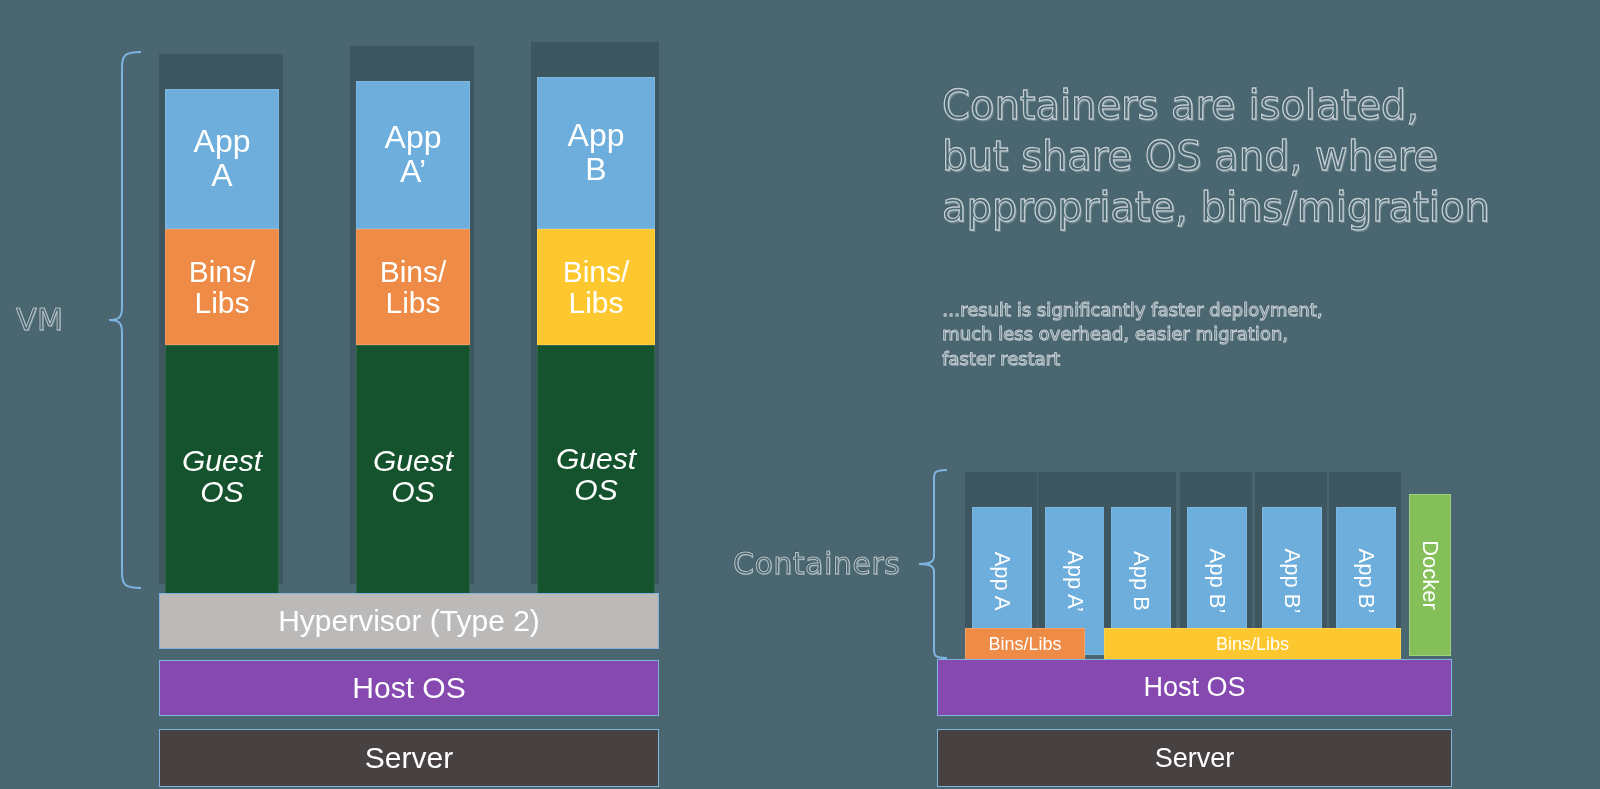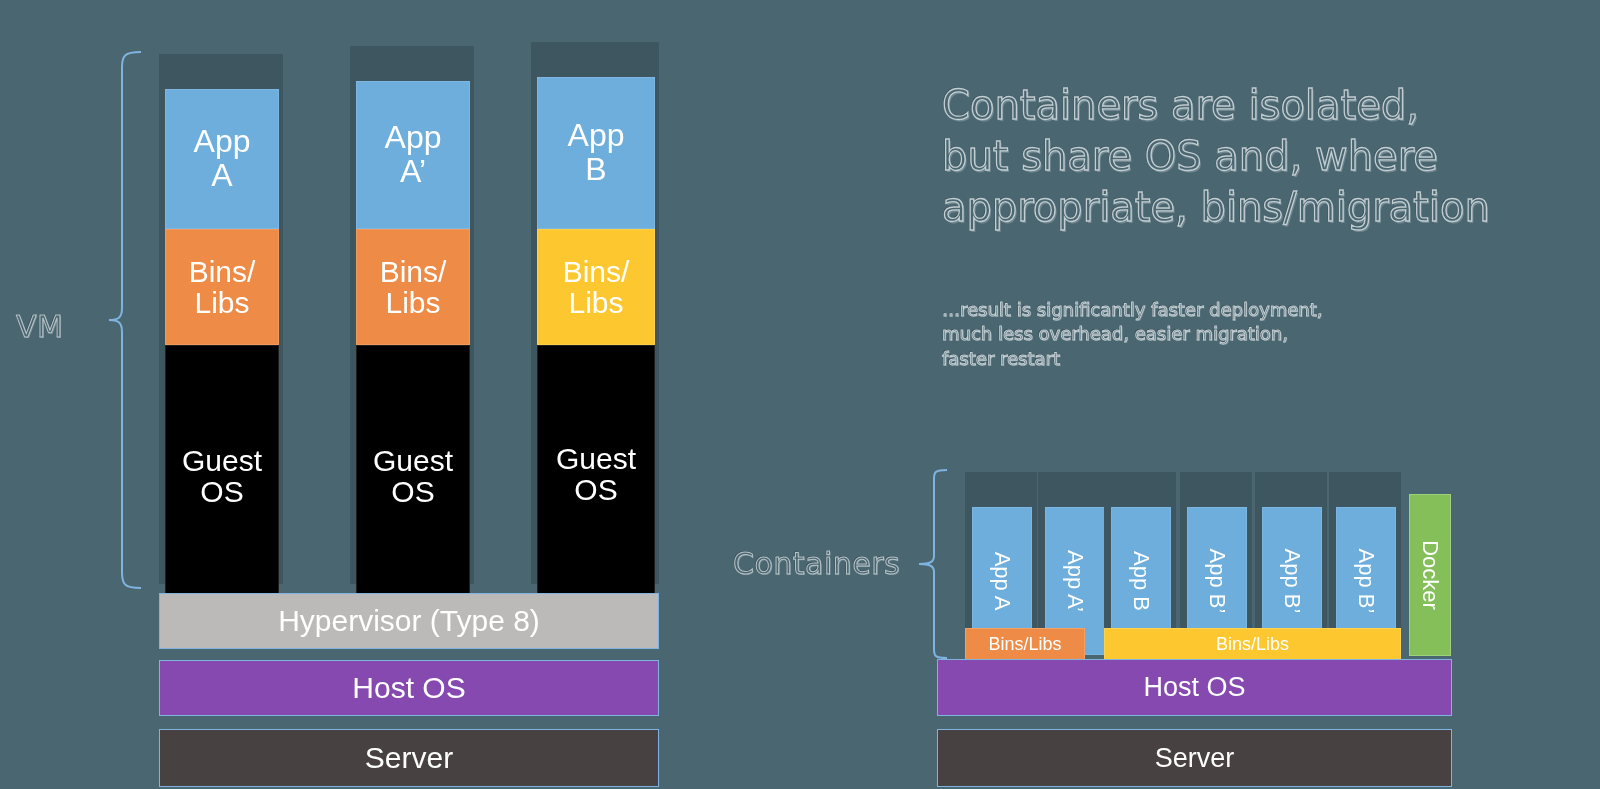--- a/index.html
+++ b/index.html
@@ -29,21 +29,21 @@
 
   
   .vm-frame {
     background: #3e5660;
     border: 1px solid #3e5660;
   }
   .vm-seg { border: 1px solid rgba(255,255,255,0.12); }
   .seg-app   { background: #6daedd; }
   .seg-bins-o{ background: #ee8b46; }
   .seg-bins-y{ background: #fdc82f; }
-  .seg-guest { background: #000000; }
+  .seg-guest { background: #14532d; font-style: italic; }
 
   .app-label   { font-size: 32px; font-weight: 400; color:#fff; }
   .bins-label  { font-size: 30px; font-weight: 400; color:#fff; }
   .guest-label { font-size: 30px; font-weight: 400; color:#fff; }
 
   
   .base-layer {
     border: 1px solid #7fb4e0;
     font-size: 30px;
     font-weight: 400;
@@ -137,21 +137,21 @@
 </style>
 </head>
 <body>
 
 <div class="abs brace" style="left:108px; top:22px; width:34px; height:540px;">
   <svg width="34" height="540" viewBox="0 0 34 540">
     <path d="M33 2 C 16 2 14 6 14 18 L14 258 C14 268 10 270 1 270 C10 270 14 272 14 282 L14 522 C14 534 16 538 33 538" fill="none" stroke="#7fb4e0" stroke-width="2"></path>
   </svg>
 </div>
 
-<div class="abs side-label" style="left:16px; top:281px;">VM</div>
+<div class="abs side-label" style="left:16px; top:274px;">VM</div>
 
 <div class="abs vm-frame" style="left:159px; top:26px; width:124px; height:530px;">
   <div class="abs vm-seg seg-app ctr app-label" style="left:5px; top:6px; width:114px; height:140px; white-space:pre-line;">App
 A</div>
   <div class="abs vm-seg seg-bins-o ctr bins-label" style="left:5px; top:146px; width:114px; height:116px; white-space:pre-line;">Bins/
 Libs</div>
   <div class="abs vm-seg seg-guest ctr guest-label" style="left:5px; top:262px; width:114px; height:262px; white-space:pre-line;">Guest
 OS</div>
 </div>
 
@@ -166,21 +166,21 @@
 
 <div class="abs vm-frame" style="left:531px; top:14px; width:128px; height:542px;">
   <div class="abs vm-seg seg-app ctr app-label" style="left:5px; top:6px; width:118px; height:152px; white-space:pre-line;">App
 B</div>
   <div class="abs vm-seg seg-bins-y ctr bins-label" style="left:5px; top:158px; width:118px; height:116px; white-space:pre-line;">Bins/
 Libs</div>
   <div class="abs vm-seg seg-guest ctr guest-label" style="left:5px; top:274px; width:118px; height:258px; white-space:pre-line;">Guest
 OS</div>
 </div>
 
-<div class="abs base-layer lay-hyper ctr" style="left:159px; top:565px; width:500px; height:56px;">Hypervisor (Type 8)</div>
+<div class="abs base-layer lay-hyper ctr" style="left:159px; top:565px; width:500px; height:56px;">Hypervisor (Type 2)</div>
 <div class="abs base-layer lay-hostos ctr" style="left:159px; top:632px; width:500px; height:56px;">Host OS</div>
 <div class="abs base-layer lay-server ctr" style="left:159px; top:701px; width:500px; height:58px;">Server</div>
 
 <div class="abs headline" style="left:942px; top:52px; width:620px;">Containers are isolated,
 but share OS and, where
 appropriate, bins/migration</div>
 
 <div class="abs subline" style="left:942px; top:270px; width:620px;">…result is significantly faster deployment,
 much less overhead, easier migration,
 faster restart</div>

